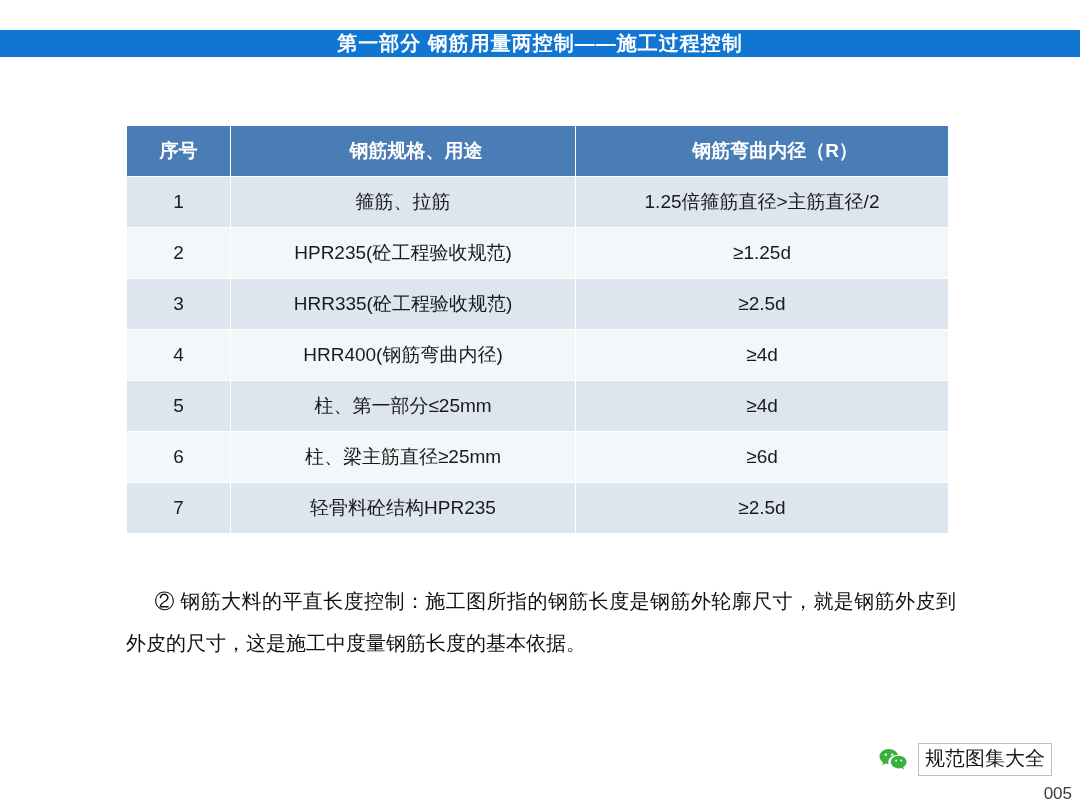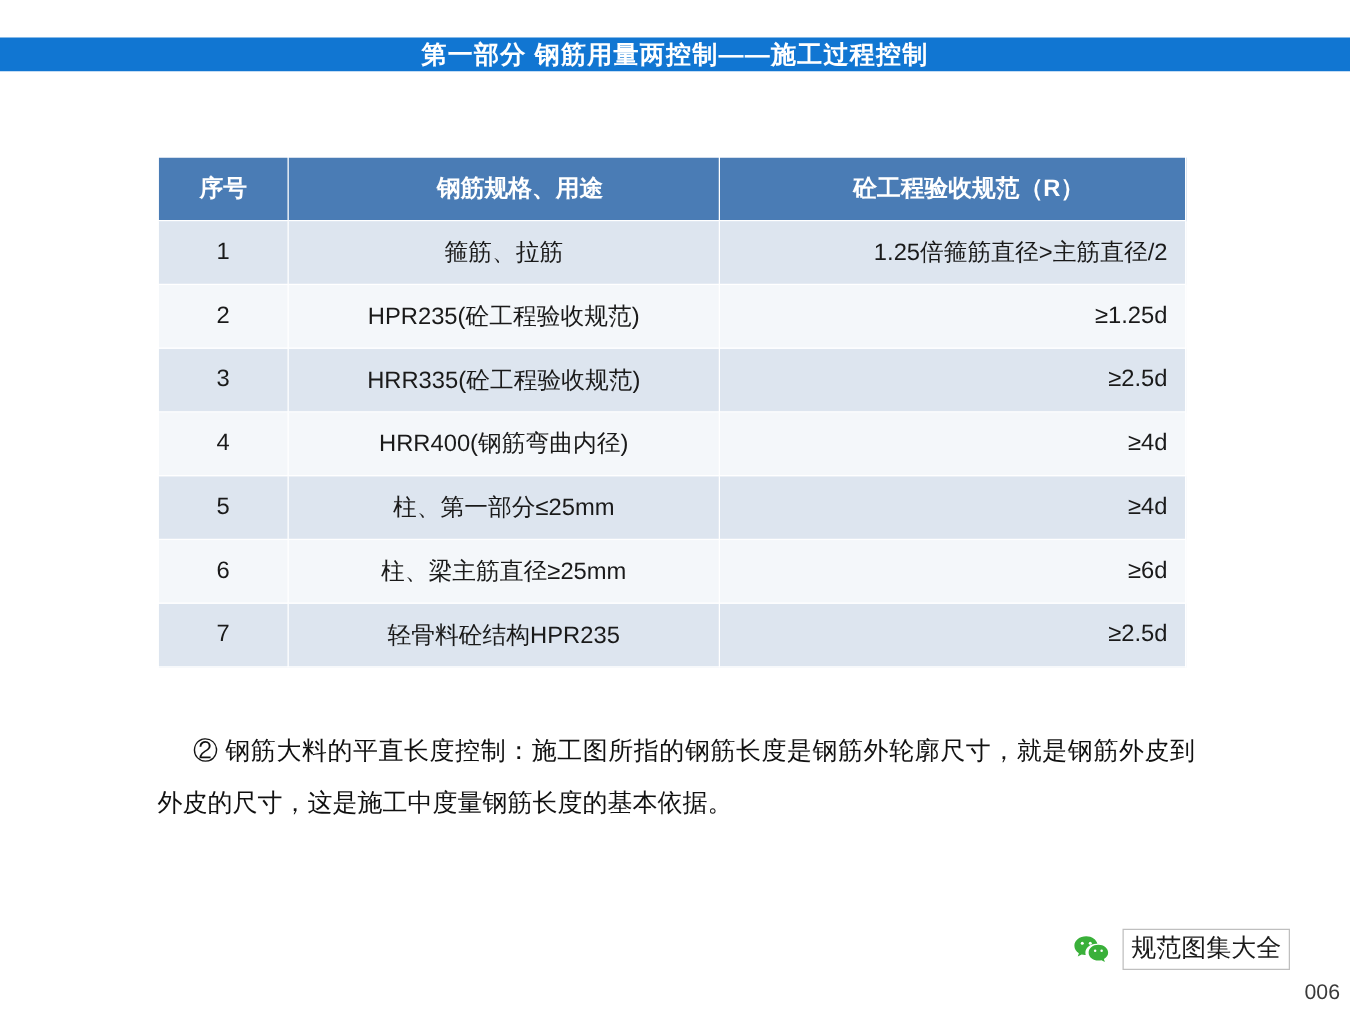--- a/index.html
+++ b/index.html
@@ -74,21 +74,21 @@
     border: 1px solid #ffffff;
     vertical-align: middle;
   }
   table.spec-table td.idx {
     text-align: center;
   }
   table.spec-table td.spec {
     text-align: center;
   }
   table.spec-table td.rad {
-    text-align: right;
+    text-align: center;
   }
   table.spec-table tr.row-odd td  { background: #dde5ef; }
   table.spec-table tr.row-even td { background: #f4f7fa; }
 
   
   .para {
     position: absolute;
     left: 126px;
     top: 580px;
     width: 830px;
@@ -96,21 +96,21 @@
     font-size: 20px;
     line-height: 42px;
     color: #111111;
     text-align: justify;
   }
   .para .indent { display: inline-block; width: 28px; }
 
   
   .footer-wm {
     position: absolute;
-    right: 48px;
+    right: 28px;
     bottom: 34px;
     display: flex;
     align-items: center;
     gap: 10px;
   }
   .wx-logo {
     width: 30px;
     height: 26px;
     position: relative;
   }
@@ -141,21 +141,21 @@
   <table class="spec-table">
     <colgroup>
       <col class="c1">
         <col class="c2">
         <col class="c3">
     </colgroup>
     <thead>
       <tr>
         <th>序号</th>
         <th class="left-head">钢筋规格、用途</th>
-        <th class="left-head">砼工程验收规范（R）</th>
+        <th class="left-head">钢筋弯曲内径（R）</th>
       </tr>
     </thead>
     <tbody>
       <tr class="row-odd">
         <td class="idx">1</td>
         <td class="spec">箍筋、拉筋</td>
         <td class="rad">1.25倍箍筋直径&gt;主筋直径/2</td>
       </tr>
       <tr class="row-even">
         <td class="idx">2</td>
@@ -202,13 +202,13 @@
       <circle cx="7.8" cy="7.6" r="1.2" fill="#ffffff"></circle>
       <circle cx="14.2" cy="7.6" r="1.2" fill="#ffffff"></circle>
       <path d="M28.5 15.1c0-3.5-3.5-6.3-7.8-6.3s-7.8 2.8-7.8 6.3 3.5 6.3 7.8 6.3c.9 0 1.7-.1 2.5-.3l2.7 1.4-.8-2.3c2-1.2 3.4-3 3.4-5.1z" fill="#3ab03a"></path>
       <circle cx="18.1" cy="13.6" r="1" fill="#ffffff"></circle>
       <circle cx="23.3" cy="13.6" r="1" fill="#ffffff"></circle>
     </svg>
   </span>
   <span class="wm-text">规范图集大全</span>
 </div>
 
-<div class="page-num">006</div>
+<div class="page-num">005</div>
 
 </body></html>

